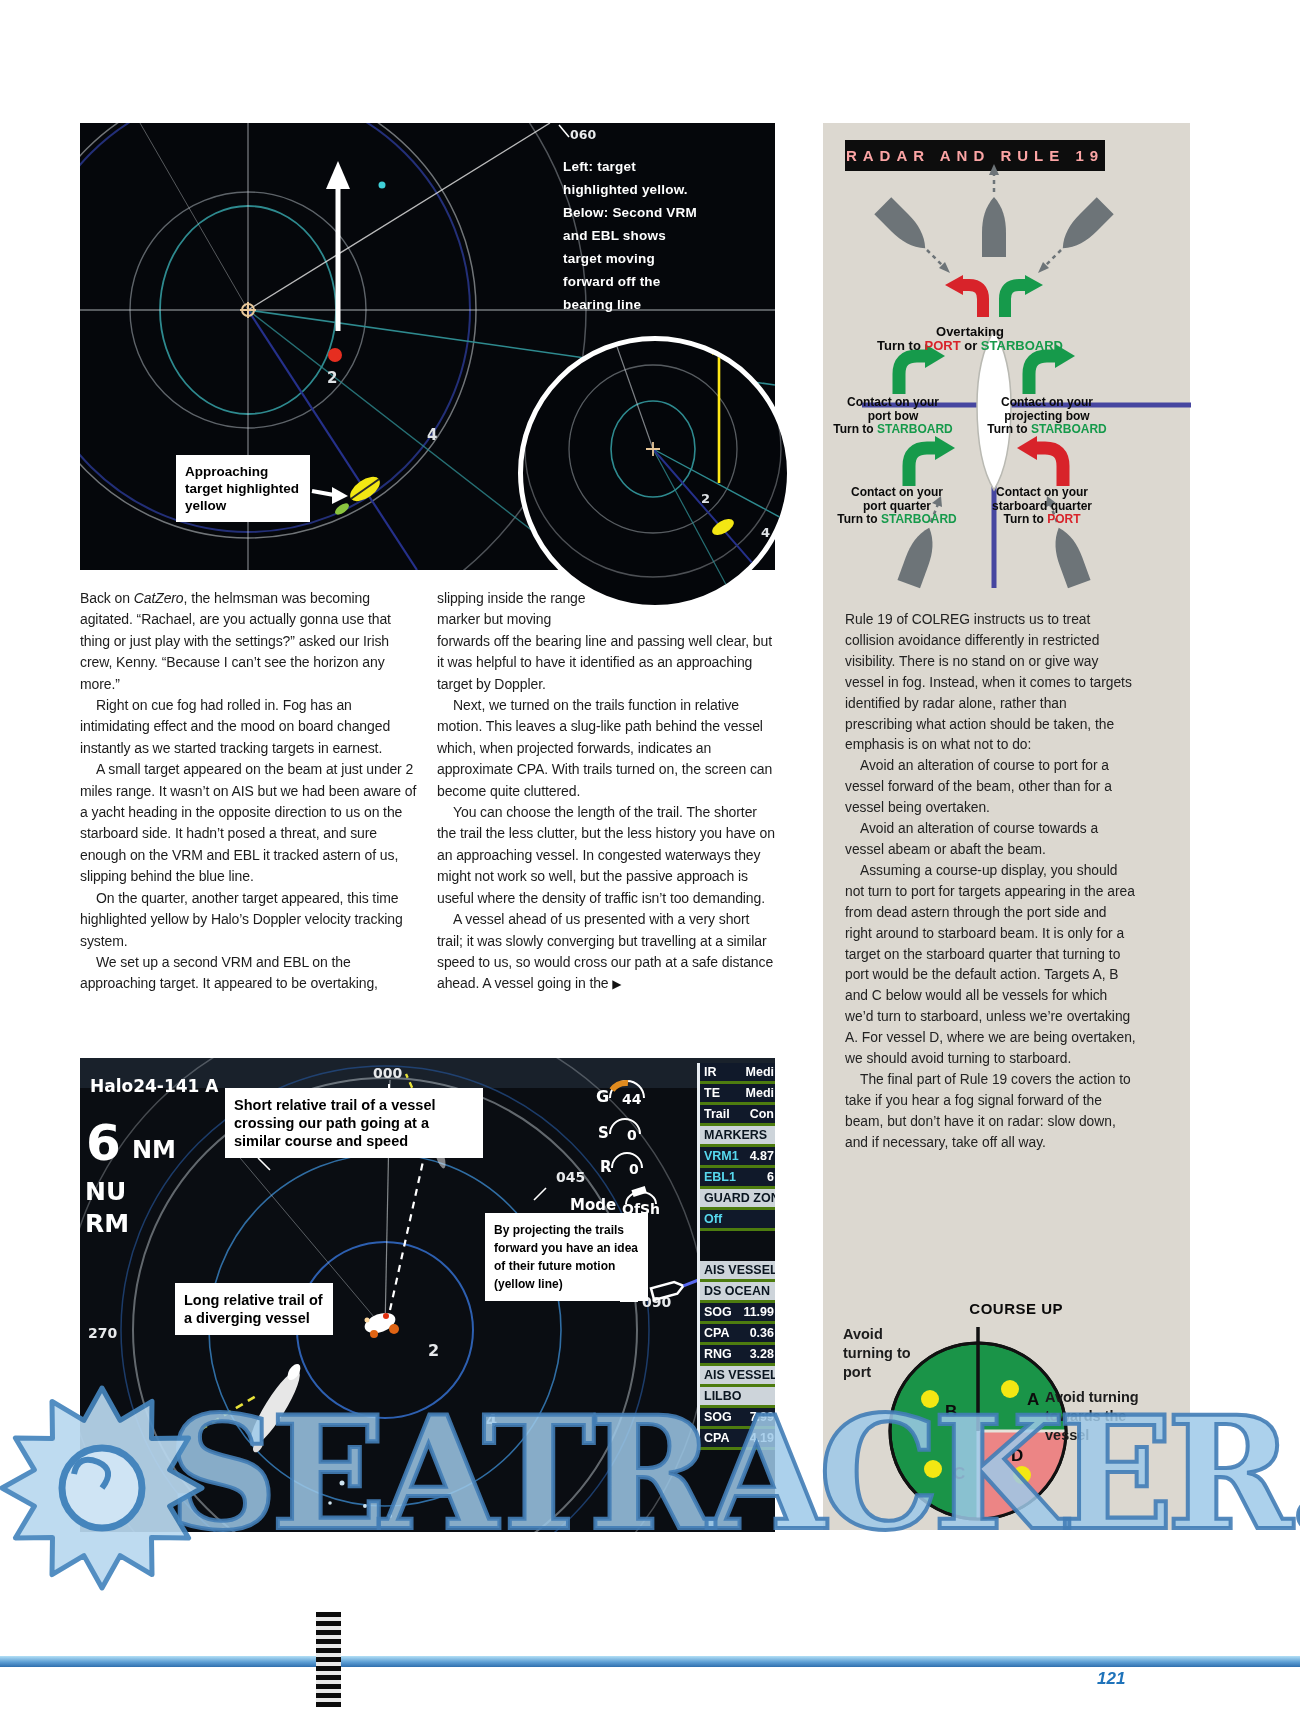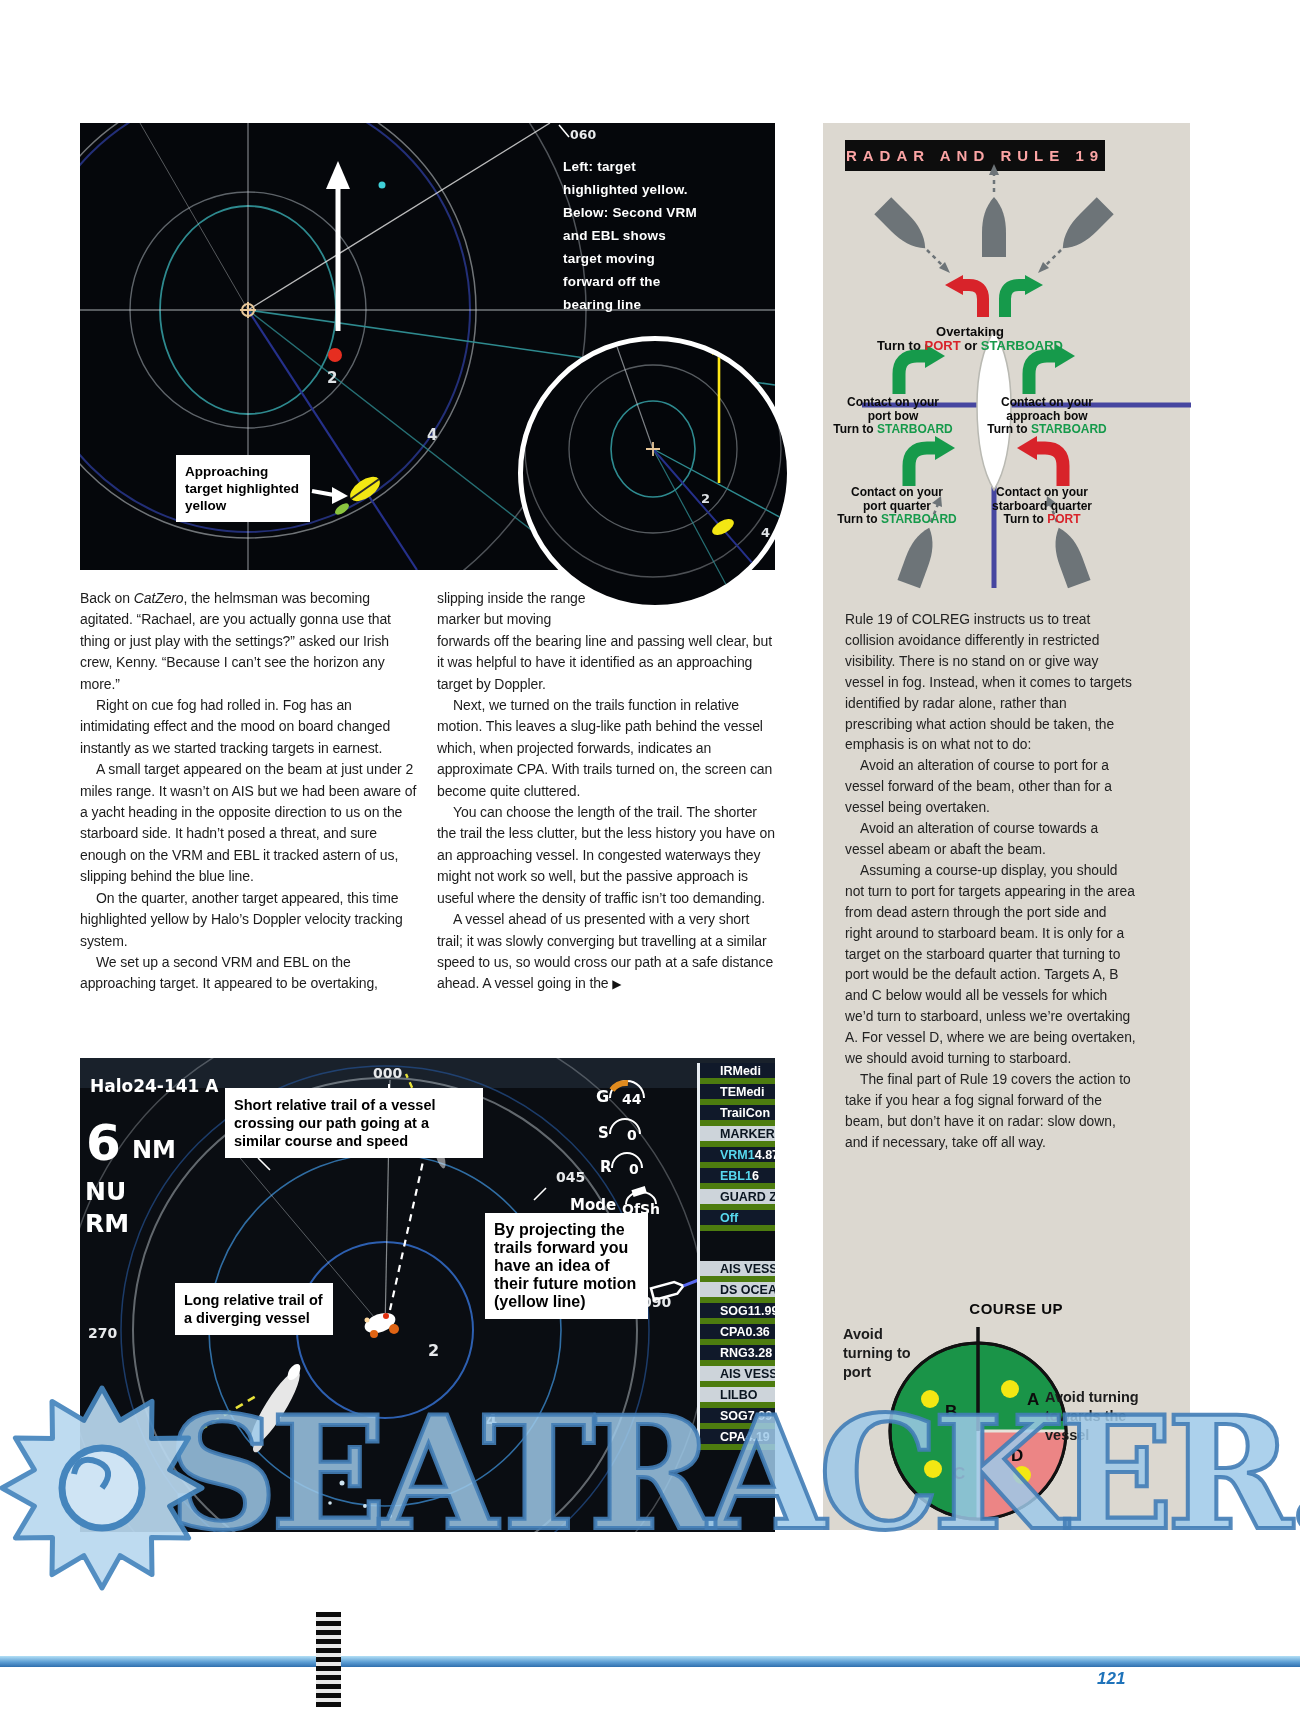--- a/index.html
+++ b/index.html
@@ -42,29 +42,29 @@
   .sb-body p + p{text-indent:15px;}
   .cu-title{position:absolute;left:40px;top:1177px;width:200px;text-align:right;
             font-weight:bold;font-size:15px;letter-spacing:.5px;color:#0a0a0a;}
   .cu-svg{position:absolute;left:52px;top:1196px;}
   .cu-left{position:absolute;left:20px;top:1202px;width:86px;font-weight:bold;font-size:14.5px;line-height:19px;}
   .cu-right{position:absolute;left:222px;top:1265px;width:100px;font-weight:bold;font-size:14.5px;line-height:19px;}
   
   .bradar{position:absolute;left:80px;top:1058px;width:695px;height:474px;background:#d946ef;overflow:hidden;}
   .bradar svg{position:absolute;left:0;top:0;}
   .br-menu{position:absolute;left:617px;top:5px;width:78px;border-left:3px solid #e8edf2;}
-  .mrow{height:21px;display:flex;justify-content:space-between;align-items:center;padding:0 20px;
+  .mrow{height:21px;display:flex;justify-content:space-between;align-items:center;padding:0 4px;
         font-size:12.5px;font-weight:bold;overflow:hidden;white-space:nowrap;
-        border-bottom:6px solid #4d7c0f;box-sizing:border-box;}
+        border-bottom:3px solid #4d7c0f;box-sizing:border-box;}
   .mrow.d{background:#10192a;color:#fff;}
   .mrow.h{background:#cdd4da;color:#0a1520;}
   .mrow .cyl{color:#57d8ee;}
   .mrow.gapafter{margin-bottom:30px;}
   .br-c1{left:145px;top:30px;width:258px;font-size:14.5px;line-height:18px;}
-  .br-c2{left:405px;top:155px;width:163px;font-size:16px;line-height:18px;}
+  .br-c2{left:405px;top:155px;width:163px;font-size:12px;line-height:18px;}
   .br-c3{left:95px;top:225px;width:158px;font-size:14.5px;line-height:18px;}
   
   .wm-text{position:absolute;left:168px;top:1384px;z-index:50;white-space:nowrap;pointer-events:none;
            font-family:"DejaVu Serif",serif;font-weight:bold;font-size:152px;letter-spacing:-7px;
            color:rgba(158,201,233,.85);-webkit-text-stroke:4px rgba(66,125,182,.9);transform:scaleY(1.02);}
   .wm-star{position:absolute;left:0px;top:1383px;z-index:51;}
   .barcode{position:absolute;left:316px;top:1612px;width:25px;height:95px;z-index:40;
            background:repeating-linear-gradient(180deg,#0c0c0c 0 5px,#e9e9e9 5px 9px);}
   .foot-bar{position:absolute;left:0;top:1656px;width:1300px;height:11px;z-index:30;
             background:linear-gradient(180deg,#b4e0f6 0%,#5c9ed4 55%,#2f6fae 100%);}
@@ -220,21 +220,21 @@
           <line x1="210" y1="364" x2="203" y2="346"></line>
         </g>
         <g fill="#6d7478">
           <polygon points="94,338 85,345 95,349"></polygon>
           <polygon points="200,338 209,345 199,349"></polygon>
         </g>
       </svg>
       <div class="dlabel ot-label">Overtaking</div>
       <div class="dlabel ot-turn"><span>Turn to </span><span class="rd">PORT</span><span> or </span><span class="grn">STARBOARD</span></div>
       <div class="dlabel lbl-pb"><span>Contact on your</span><br><span>port bow</span><br><span>Turn to </span><span class="grn">STARBOARD</span></div>
-      <div class="dlabel lbl-sb"><span>Contact on your</span><br><span>approach bow</span><br><span>Turn to </span><span class="grn">STARBOARD</span></div>
+      <div class="dlabel lbl-sb"><span>Contact on your</span><br><span>projecting bow</span><br><span>Turn to </span><span class="grn">STARBOARD</span></div>
       <div class="dlabel lbl-pq"><span>Contact on your</span><br><span>port quarter</span><br><span>Turn to </span><span class="grn">STARBOARD</span></div>
       <div class="dlabel lbl-sq"><span>Contact on your</span><br><span>starboard quarter</span><br><span>Turn to </span><span class="rd">PORT</span></div>
     </div>
 
     <div class="sb-body">
       <p>Rule 19 of COLREG instructs us to treat collision avoidance differently in restricted visibility. There is no stand on or give way vessel in fog. Instead, when it comes to targets identified by radar alone, rather than prescribing what action should be taken, the emphasis is on what not to do:</p>
       <p>Avoid an alteration of course to port for a vessel forward of the beam, other than for a vessel being overtaken.</p>
       <p>Avoid an alteration of course towards a vessel abeam or abaft the beam.</p>
       <p>Assuming a course-up display, you should not turn to port for targets appearing in the area from dead astern through the port side and right around to starboard beam. It is only for a target on the starboard quarter that turning to port would be the default action. Targets A, B and C below would all be vessels for which we’d turn to starboard, unless we’re overtaking A. For vessel D, where we are being overtaken, we should avoid turning to starboard.</p>
       <p>The final part of Rule 19 covers the action to take if you hear a fog signal forward of the beam, but don’t have it on radar: slow down, and if necessary, take off all way.</p>

